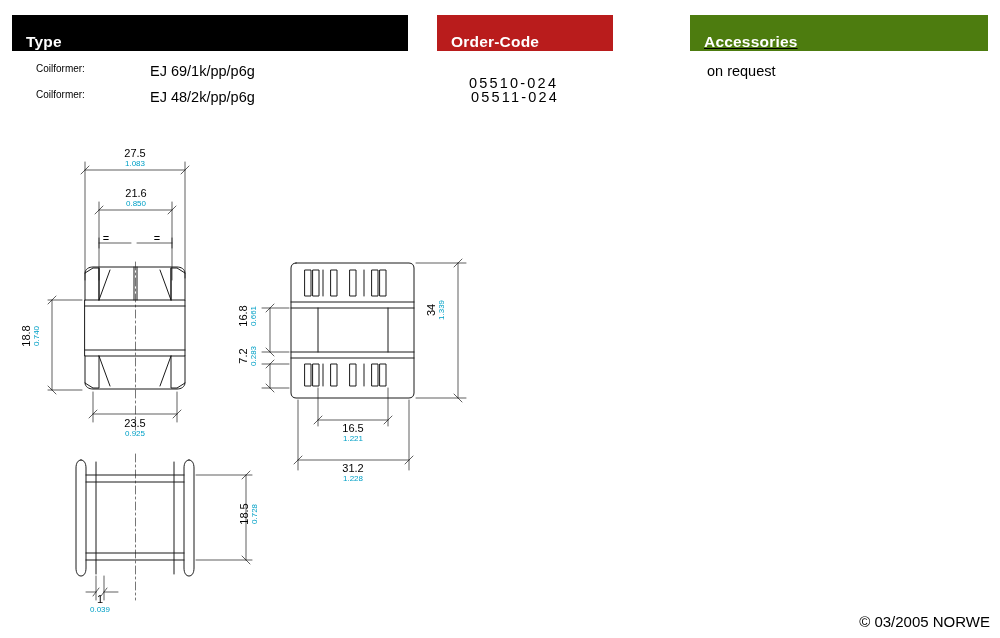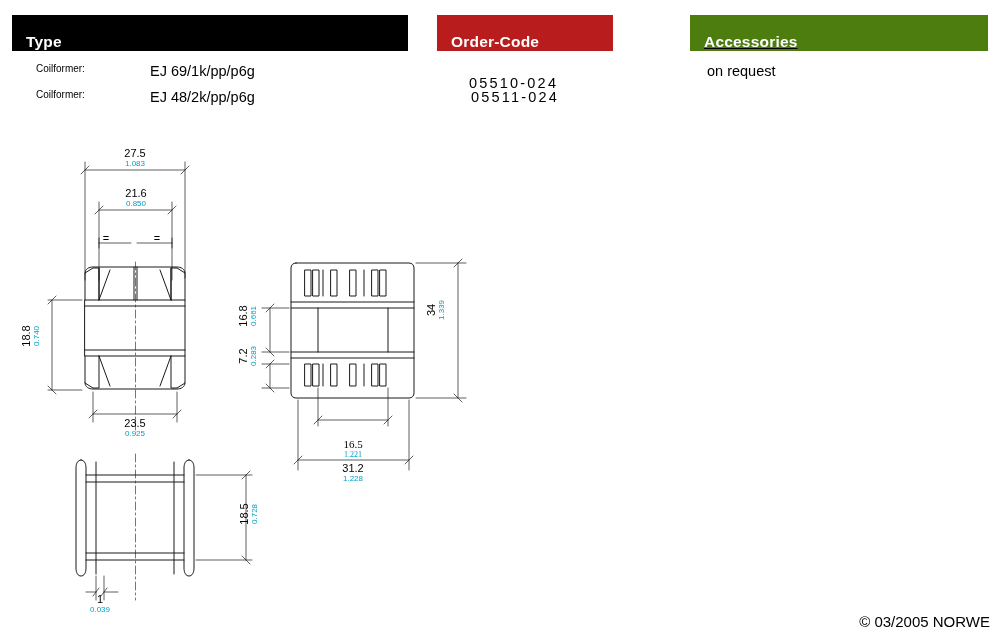--- a/index.html
+++ b/index.html
@@ -359,21 +359,21 @@
   <div class="dim vert" style="left:218px; top:216px; width:60px; transform:rotate(-90deg);">
     <span class="mm">7.2</span>
     <span class="inch">0.283</span>
   </div>
 
   <div class="dim vert" style="left:406px; top:170px; width:60px; transform:rotate(-90deg);">
     <span class="mm">34</span>
     <span class="inch">1.339</span>
   </div>
 
-  <div class="dim" style="left:323px; top:309px; width:60px;font-family:Liberation Serif, serif;">
+  <div class="dim" style="left:323px; top:293px; width:60px;">
     <span class="mm">16.5</span>
     <span class="inch">1.221</span>
   </div>
 
   <div class="dim" style="left:323px; top:333px; width:60px;">
     <span class="mm">31.2</span>
     <span class="inch">1.228</span>
   </div>
 
 </div>

